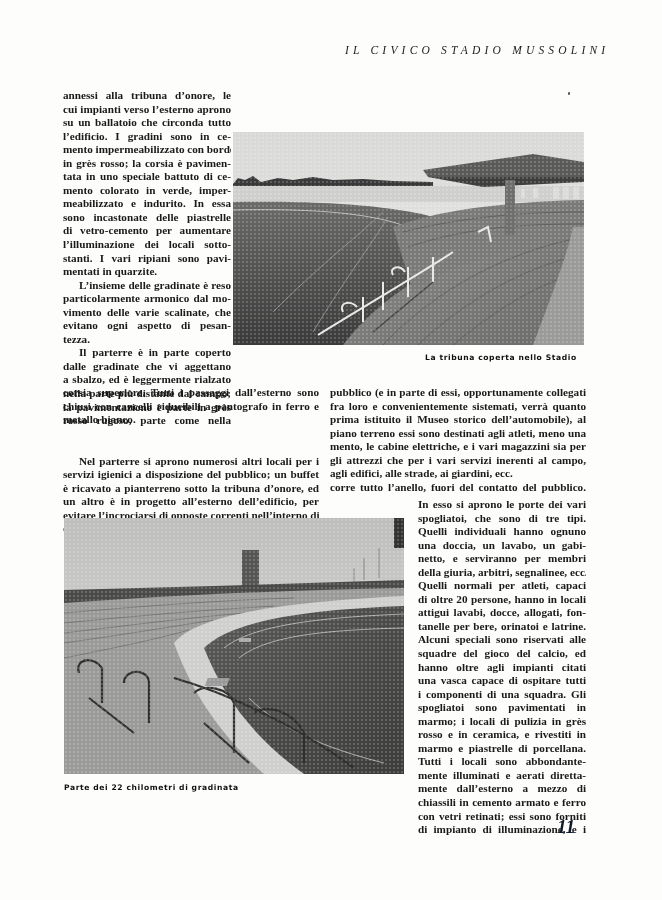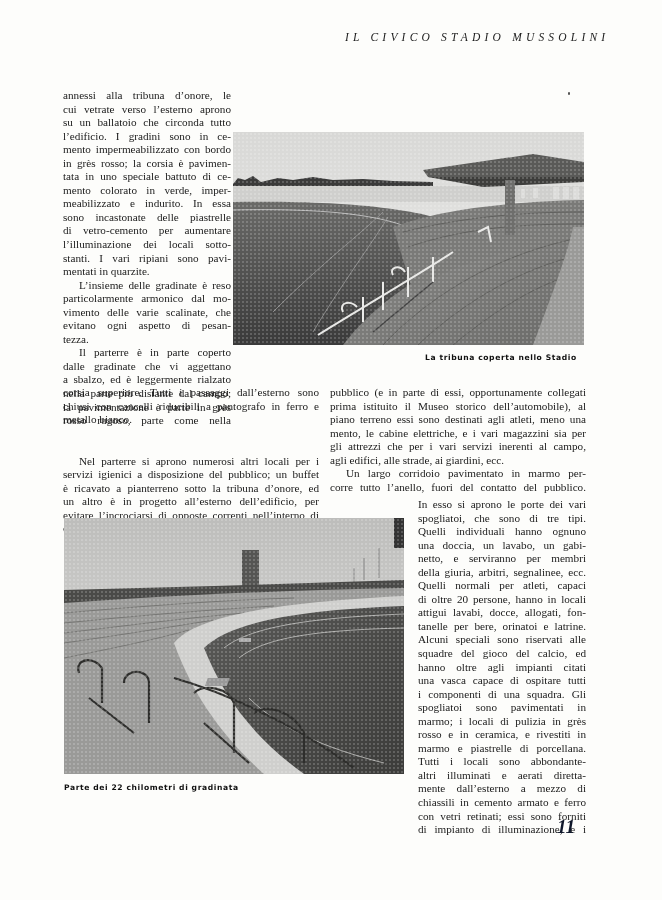--- a/index.html
+++ b/index.html
@@ -1,27 +1,27 @@
 <!DOCTYPE html>
 <html><head>
 <meta charset="utf-8">
 <style>
   html, body { margin: 0; padding: 0; }
   body {
     width: 662px; height: 900px; background: #fdfdfb; position: relative; overflow: hidden;
     font-family: "DejaVu Serif", "Liberation Serif", serif; color: #1a1a1a;
   }
   .running-head {
-    position: absolute; left: 345px; top: 31px; width: 300px;
+    position: absolute; left: 345px; top: 44px; width: 300px;
     font-family: "Liberation Serif", serif; font-style: italic; font-size: 11.5px;
     letter-spacing: 4.2px; color: #222; white-space: nowrap;
   }
   .col {
     position: absolute; font-family: "Liberation Serif", serif; font-size: 11.2px;
-    line-height: 13.55px; text-align: justify; color: #1a1a1a; font-weight: 400;
+    line-height: 13.55px; text-align: justify; color: #1a1a1a; font-weight: 700;
   }
   .col-a { left: 63px; top: 89px; width: 168px; }
   .col-b { left: 63px; top: 386px; width: 256px; }
   .col-c { left: 330px; top: 386px; width: 256px; }
   .col-d { left: 418px; top: 498px; width: 168px; }
   .line { display: block; text-align: justify; text-align-last: justify; white-space: nowrap; overflow: hidden; }
   .line.last { text-align-last: left; }
 
   .photo {
     position: absolute; overflow: hidden; background: #888;
@@ -45,21 +45,21 @@
   }
   .speck { position: absolute; width: 2px; height: 3px; background: #555; border-radius: 1px; }
 </style>
 </head>
 <body>
 
 <div class="running-head">IL CIVICO STADIO MUSSOLINI</div>
 
 <div class="col col-a">
     <span class="line">annessi alla tribuna d’onore, le</span>
-    <span class="line">cui vetrate verso l’esterno aprono</span>
+    <span class="line">cui impianti verso l’esterno aprono</span>
     <span class="line">su un ballatoio che circonda tutto</span>
     <span class="line">l’edificio. I gradini sono in ce-</span>
     <span class="line">mento impermeabilizzato con bordo</span>
     <span class="line">in grès rosso; la corsia è pavimen-</span>
     <span class="line">tata in uno speciale battuto di ce-</span>
     <span class="line">mento colorato in verde, imper-</span>
     <span class="line">meabilizzato e indurito. In essa</span>
     <span class="line">sono incastonate delle piastrelle</span>
     <span class="line">di vetro-cemento per aumentare</span>
     <span class="line">l’illuminazione dei locali sotto-</span>
@@ -143,26 +143,26 @@
     <span class="line last">metallo bianco.</span>
     <span class="line" style="padding-left: 16px; margin-top: 28px;">Nel parterre si aprono numerosi altri locali per i</span>
     <span class="line">servizi igienici a disposizione del pubblico; un buffet</span>
     <span class="line">è ricavato a pianterreno sotto la tribuna d’onore, ed</span>
     <span class="line">un altro è in progetto all’esterno dell’edificio, per</span>
     <span class="line">evitare l’incrociarsi di opposte correnti nell’interno di</span>
     <span class="line last">questo.</span>
   </div>
 <div class="col col-c">
     <span class="line">pubblico (e in parte di essi, opportunamente collegati</span>
+    <span class="line">fra loro e convenientemente sistemati, verrà quanto</span>
     <span class="line">prima istituito il Museo storico dell’automobile), al</span>
     <span class="line">piano terreno essi sono destinati agli atleti, meno una</span>
     <span class="line">mento, le cabine elettriche, e i vari magazzini sia per</span>
     <span class="line">gli attrezzi che per i vari servizi inerenti al campo,</span>
     <span class="line last">agli edifici, alle strade, ai giardini, ecc.</span>
-    <span class="line" style="padding-left: 16px;">Un largo corridoio pavimentato in marmo per-</span>
     <span class="line">corre tutto l’anello, fuori del contatto del pubblico.</span>
   </div>
 <div class="col col-d">
     <span class="line">In esso si aprono le porte dei vari</span>
     <span class="line">spogliatoi, che sono di tre tipi.</span>
     <span class="line">Quelli individuali hanno ognuno</span>
     <span class="line">una doccia, un lavabo, un gabi-</span>
     <span class="line">netto, e serviranno per membri</span>
     <span class="line">della giuria, arbitri, segnalinee, ecc.</span>
     <span class="line">Quelli normali per atleti, capaci</span>
@@ -172,21 +172,21 @@
     <span class="line">Alcuni speciali sono riservati alle</span>
     <span class="line">squadre del gioco del calcio, ed</span>
     <span class="line">hanno oltre agli impianti citati</span>
     <span class="line">una vasca capace di ospitare tutti</span>
     <span class="line">i componenti di una squadra. Gli</span>
     <span class="line">spogliatoi sono pavimentati in</span>
     <span class="line">marmo; i locali di pulizia in grès</span>
     <span class="line">rosso e in ceramica, e rivestiti in</span>
     <span class="line">marmo e piastrelle di porcellana.</span>
     <span class="line">Tutti i locali sono abbondante-</span>
-    <span class="line">altri illuminati e aerati diretta-</span>
+    <span class="line">mente illuminati e aerati diretta-</span>
     <span class="line">mente dall’esterno a mezzo di</span>
     <span class="line">chiassili in cemento armato e ferro</span>
     <span class="line">con vetri retinati; essi sono forniti</span>
     <span class="line">di impianto di illuminazione, e i</span>
   </div>
 
 <div class="photo photo-2">
   <svg width="340" height="256" viewBox="0 0 340 256">
     <defs>
       <linearGradient id="sky2" x1="0" y1="0" x2="0" y2="1">

